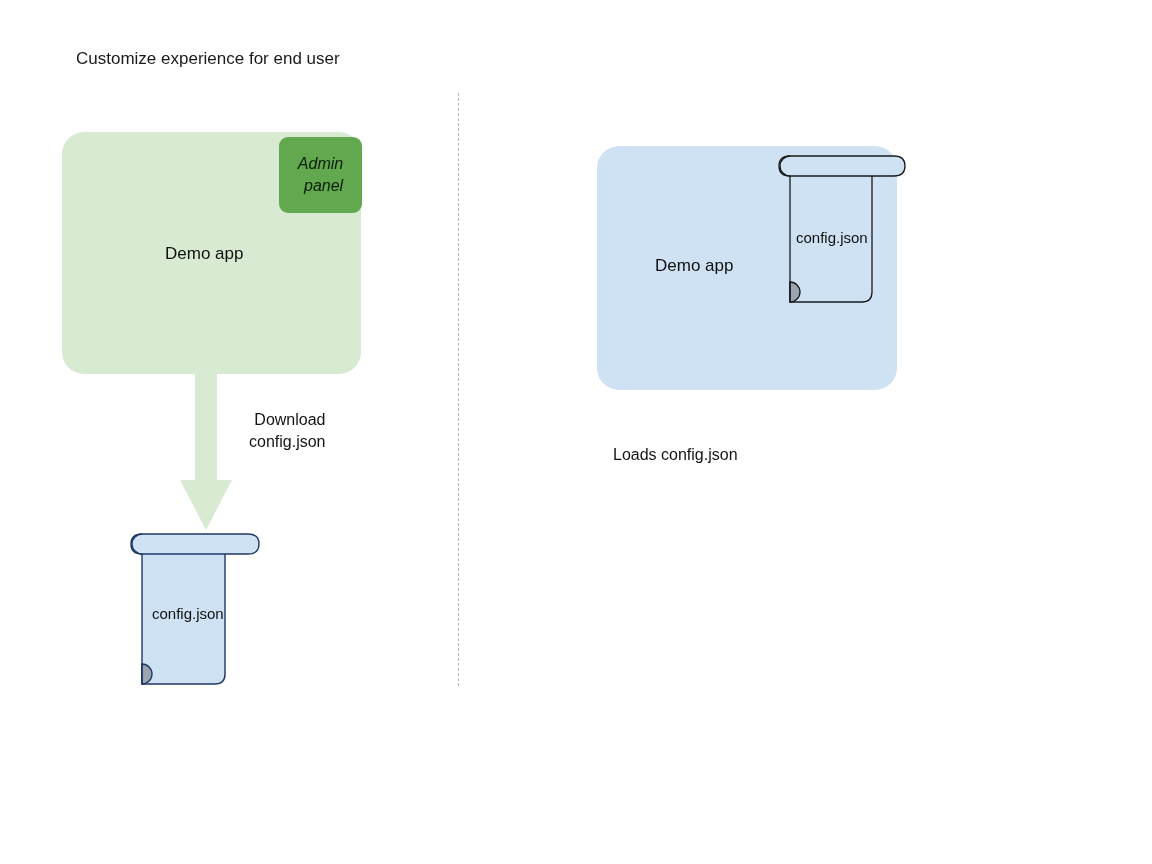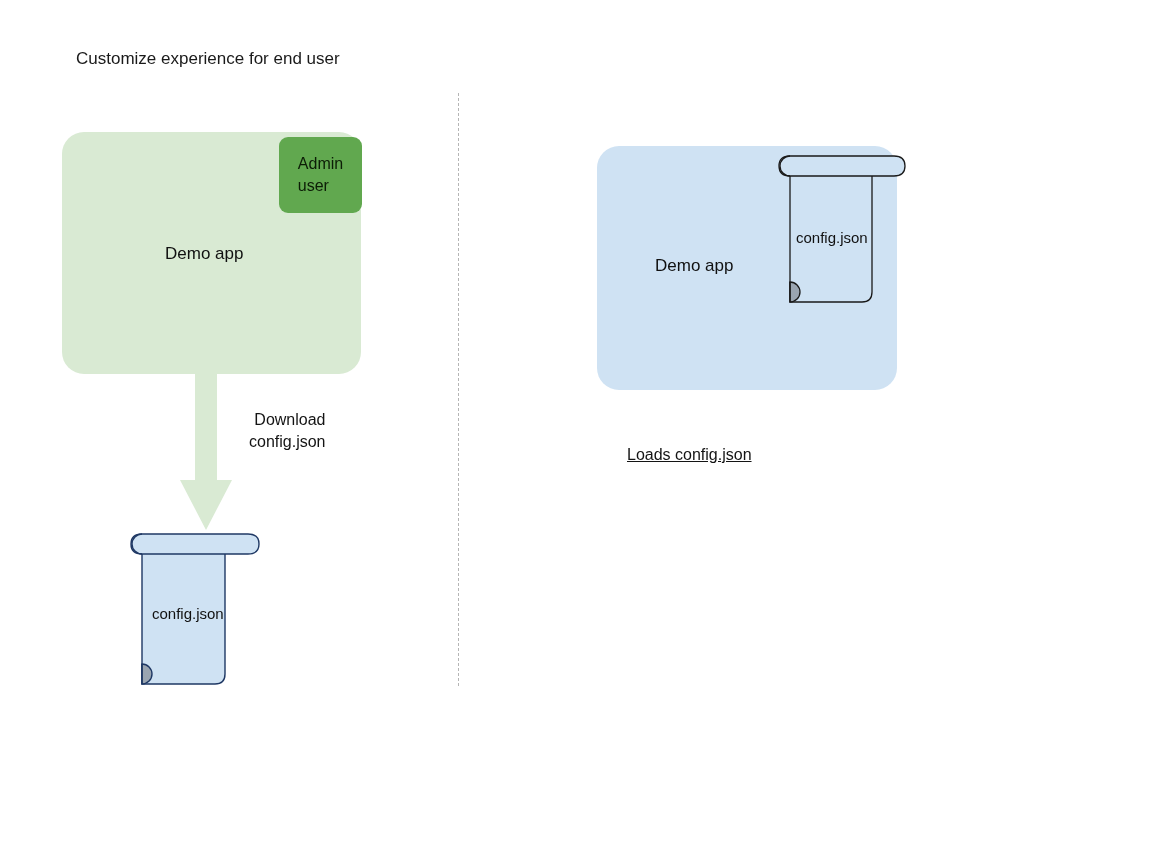--- a/index.html
+++ b/index.html
@@ -79,21 +79,22 @@
     position: absolute;
     left: 279px;
     top: 137px;
     width: 83px;
     height: 76px;
     background: #61a84f;
     border-radius: 9px;
     display: flex;
     align-items: center;
     justify-content: center;
-    text-align: left;
+    text-align: right;
+    font-style: italic;
   }
   #admin-panel-label {
     font-size: 16px;
     line-height: 22px;
     color: #0c1d06;
   }
 
   
   #download-arrow {
     position: absolute;
@@ -104,21 +105,21 @@
   }
 
   .edge-label {
     position: absolute;
     font-size: 16px;
     line-height: 22px;
     color: #141414;
     white-space: nowrap;
   }
   #download-label { left: 249px; top: 409px; text-align: right; }
-  #loads-label    { left: 627px; top: 444px; text-decoration: underline; }
+  #loads-label    { left: 613px; top: 444px; }
 
   
   .scroll-doc {
     position: absolute;
   }
   #scroll-left  { left: 118px; top: 528px;  width: 150px; height: 162px; }
   #scroll-right { left: 768px; top: 152px;  width: 146px; height: 156px; }
 
   .scroll-text {
     position: absolute;
@@ -140,21 +141,21 @@
 
   <div class="divider"></div>
 
   <div class="app-box" id="admin-app-box"></div>
 
   <div class="app-label" id="admin-app-label">Demo app</div>
 
   <div id="admin-panel-tile">
     <span id="admin-panel-label">
       <span>Admin</span><br>
-      <span>user</span>
+      <span>panel</span>
     </span>
   </div>
 
   <svg id="download-arrow" viewBox="0 0 52 158">
     <polygon points="15,0 37,0 37,108 52,108 26,158 0,108 15,108" fill="#d9ead3"></polygon>
   </svg>
 
   <div class="edge-label" id="download-label">
     <span>Download</span><br>
     <span>config.json</span>

